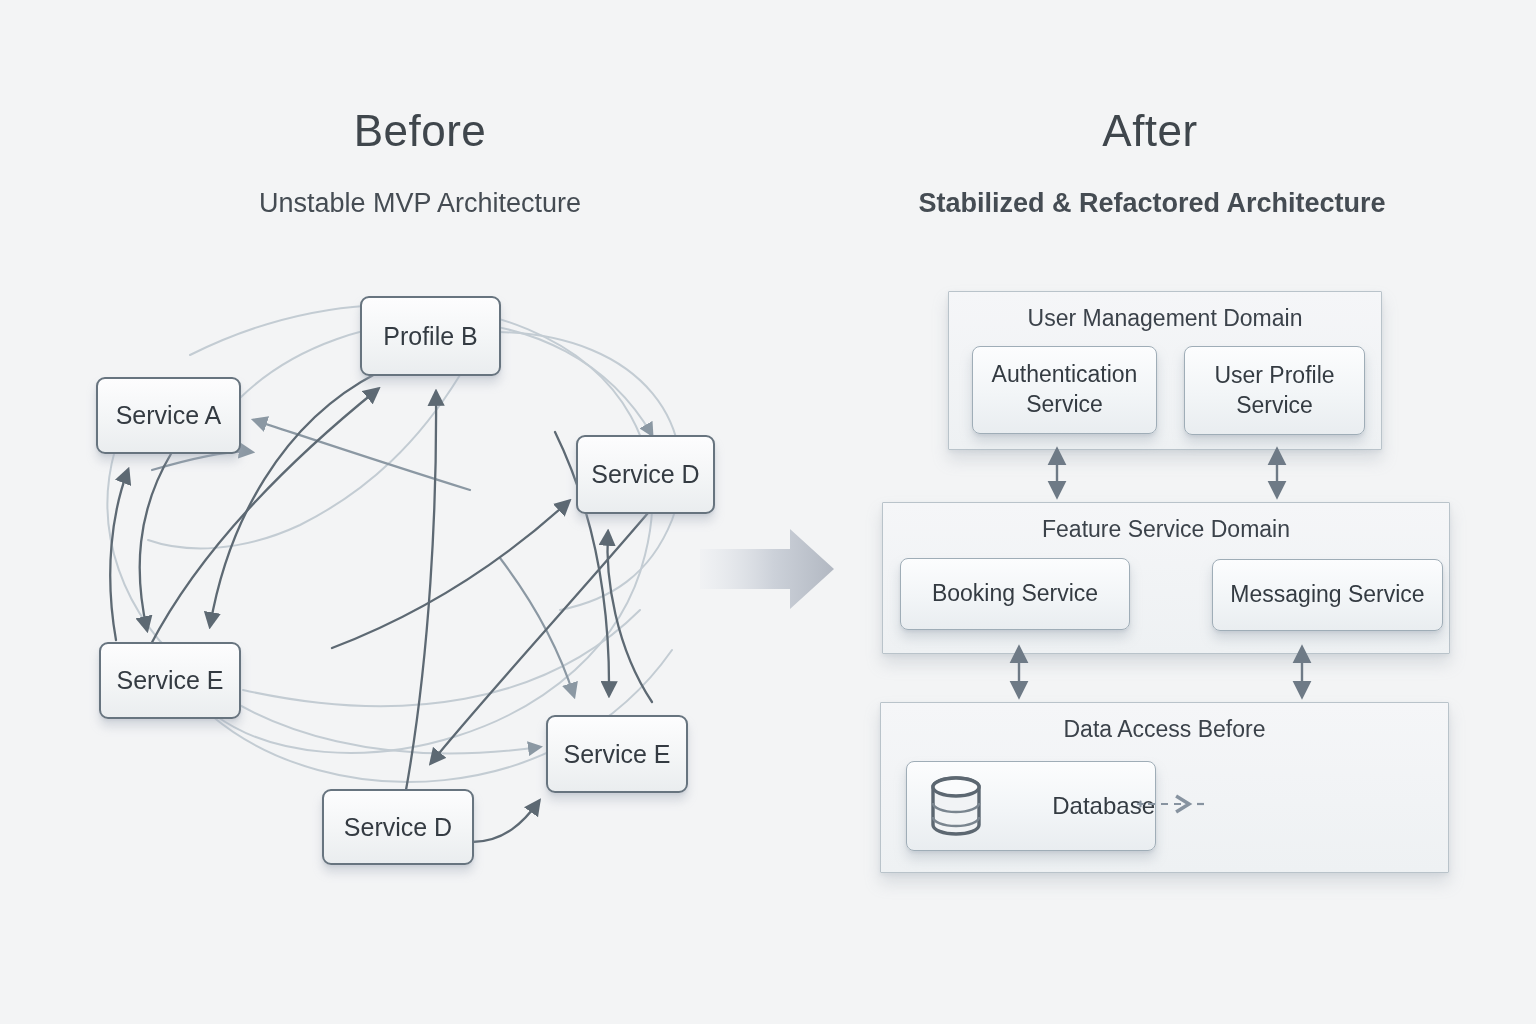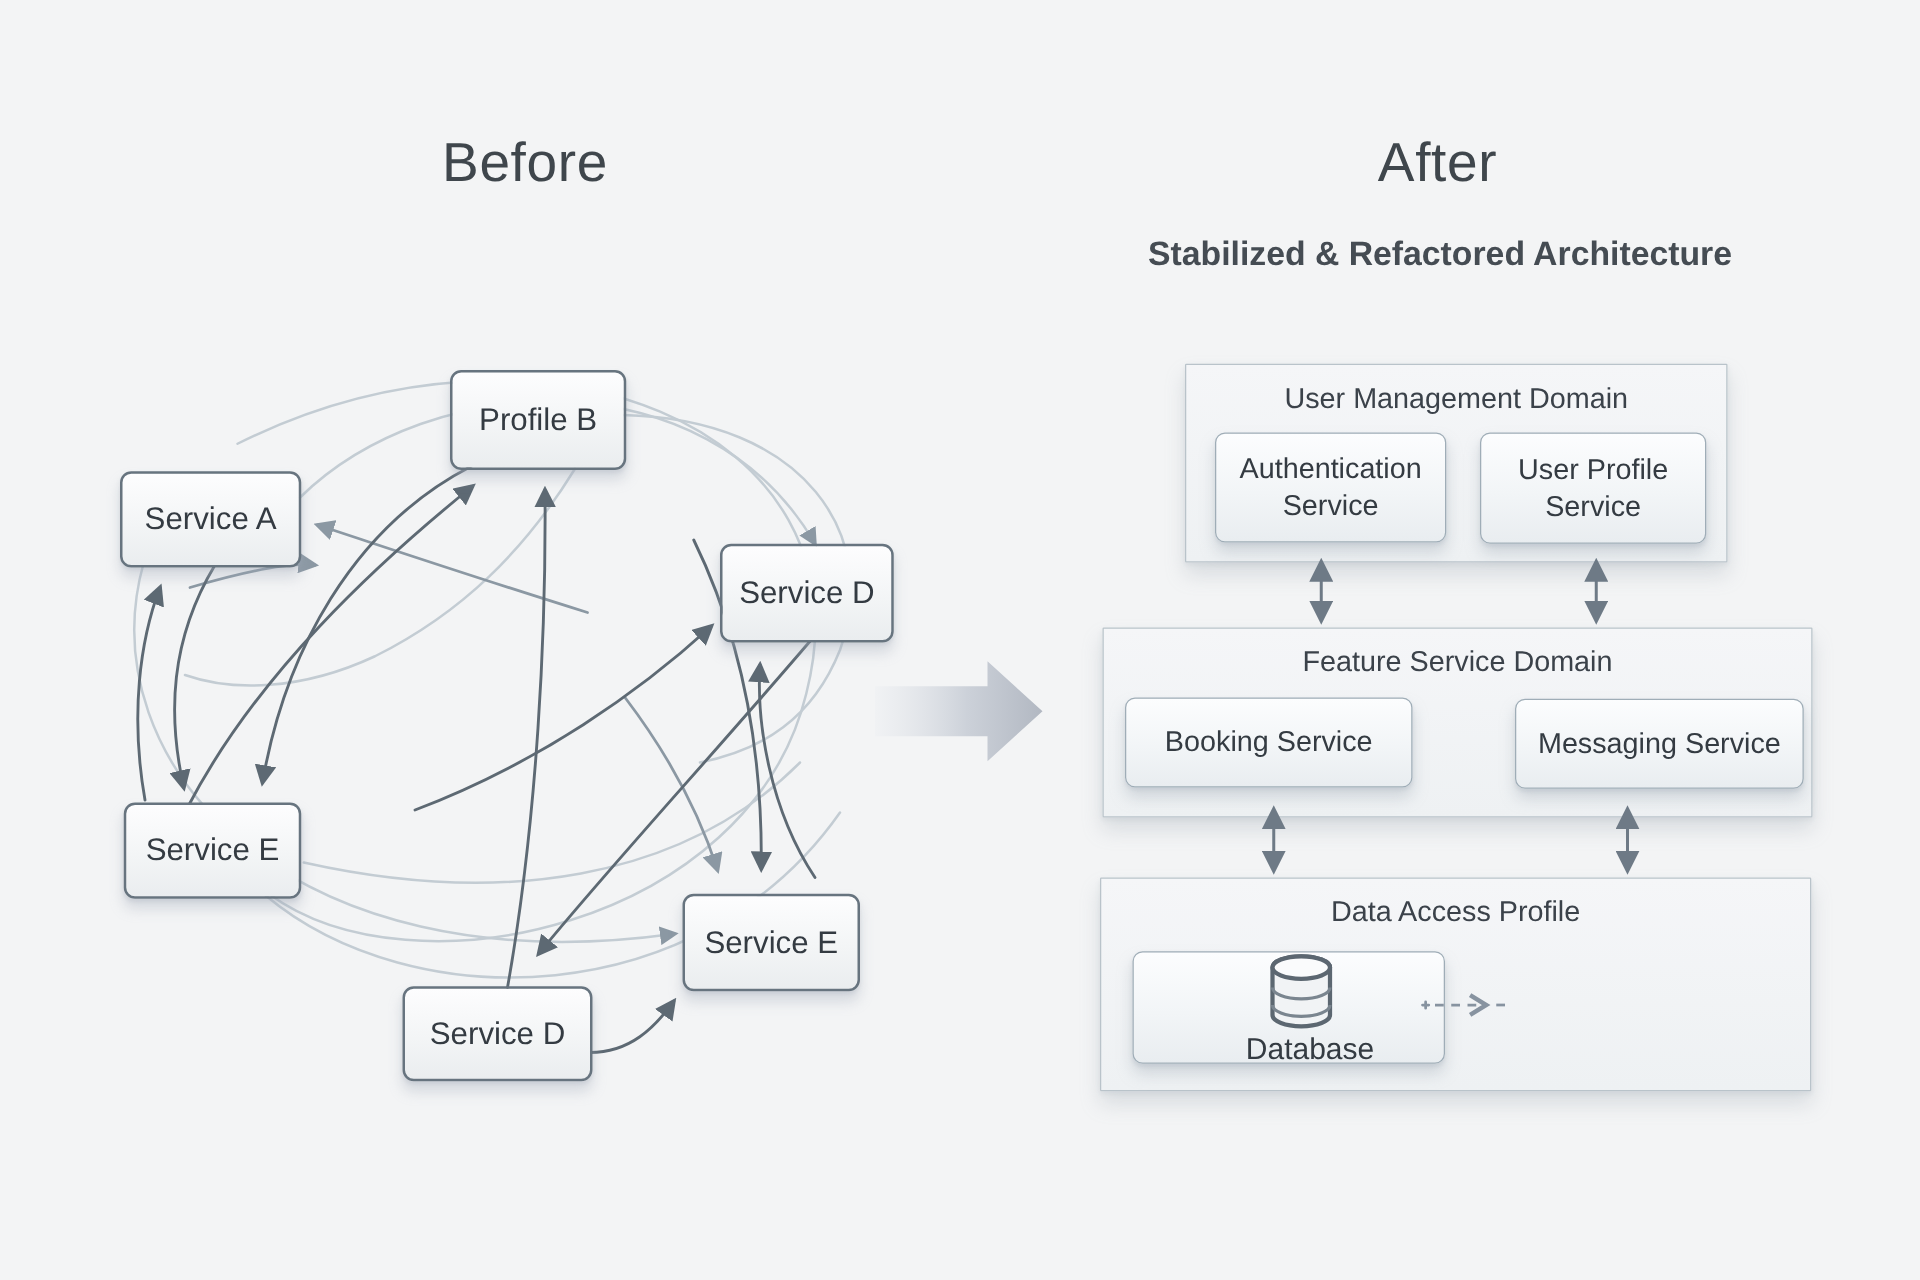--- a/index.html
+++ b/index.html
@@ -45,21 +45,21 @@
     font-size:23px;color:#3b424a;
   }
   .svc{
     position:absolute;
     border:1.6px solid #9fadb7;border-radius:8px;
     background:linear-gradient(180deg,#fcfdfe 0%,#f2f5f7 55%,#e9edf0 100%);
     box-shadow:0 8px 12px rgba(152,162,174,.35),0 2px 3px rgba(152,162,174,.2);
     display:flex;align-items:center;justify-content:center;
     text-align:center;font-size:23px;color:#343b42;line-height:1.3;
   }
-  .svc.with-icon{justify-content:space-between;padding-left:20px;text-align:left;flex-direction:column;}
+  .svc.with-icon{justify-content:space-between;padding-left:20px;text-align:left;}
   .svc .icon{flex:0 0 auto;display:flex;align-items:center;}
   .svc .icon-label{margin-left:14px;font-size:24px;}
 </style>
 </head>
 <body>
 
 <div class="canvas">
 
   <svg class="layer layer-under" width="1536" height="1024" viewBox="0 0 1536 1024">
     <defs>
@@ -107,20 +107,21 @@
         <path d="M116,640 C104,572 112,512 128,470" marker-end="url(#ah-dark)"></path>
       </g>
     </g>
 
     <g>
       <polygon points="700,549 790,549 790,529 834,569 790,609 790,589 700,589" fill="url(#bigArrowGrad)"></polygon>
     </g>
   </svg>
 
   <div class="panel-title" style="left:220px;top:106px;width:400px;">Before</div>
+  <div class="panel-subtitle" style="left:120px;top:188px;width:600px;">Unstable MVP Architecture</div>
 
   <div class="node" style="left:96px;top:377px;width:141px;height:73px;">Service A</div>
   <div class="node" style="left:360px;top:296px;width:137px;height:76px;">Profile B</div>
   <div class="node" style="left:576px;top:435px;width:135px;height:75px;">Service D</div>
   <div class="node" style="left:99px;top:642px;width:138px;height:73px;">Service E</div>
   <div class="node" style="left:546px;top:715px;width:138px;height:74px;">Service E</div>
   <div class="node" style="left:322px;top:789px;width:148px;height:72px;">Service D</div>
 
   <div class="panel-title" style="left:950px;top:106px;width:400px;">After</div>
   <div class="panel-subtitle" style="left:852px;top:188px;width:600px;font-weight:bold;">Stabilized &amp; Refactored Architecture</div>
@@ -131,21 +132,21 @@
     <div class="svc" style="left:235px;top:54px;width:179px;height:87px;">User Profile Service</div>
   </div>
 
   <div class="domain" style="left:882px;top:502px;width:566px;height:150px;">
     <div class="domain-title">Feature Service Domain</div>
     <div class="svc" style="left:17px;top:55px;width:228px;height:70px;">Booking Service</div>
     <div class="svc" style="left:329px;top:56px;width:229px;height:70px;">Messaging Service</div>
   </div>
 
   <div class="domain" style="left:880px;top:702px;width:567px;height:169px;">
-    <div class="domain-title">Data Access Profile</div>
+    <div class="domain-title">Data Access Before</div>
 
     <div class="svc with-icon" style="left:25px;top:58px;width:228px;height:88px;">
       <span class="icon">
         <svg width="58" height="62" viewBox="0 0 58 62" fill="none">
           <path d="M6,12 a23,9 0 0 1 46,0 v38 a23,9 0 0 1 -46,0 z" fill="#f1f3f5" stroke="#5c6771" stroke-width="3.4"></path>
           <ellipse cx="29" cy="12" rx="23" ry="9" fill="#fafbfc" stroke="#5c6771" stroke-width="3.4"></ellipse>
           <path d="M6,28 a23,9 0 0 0 46,0" stroke="#7a858f" stroke-width="2.6"></path>
           <path d="M6,42 a23,9 0 0 0 46,0" stroke="#7a858f" stroke-width="2.6"></path>
         </svg>
       </span>

